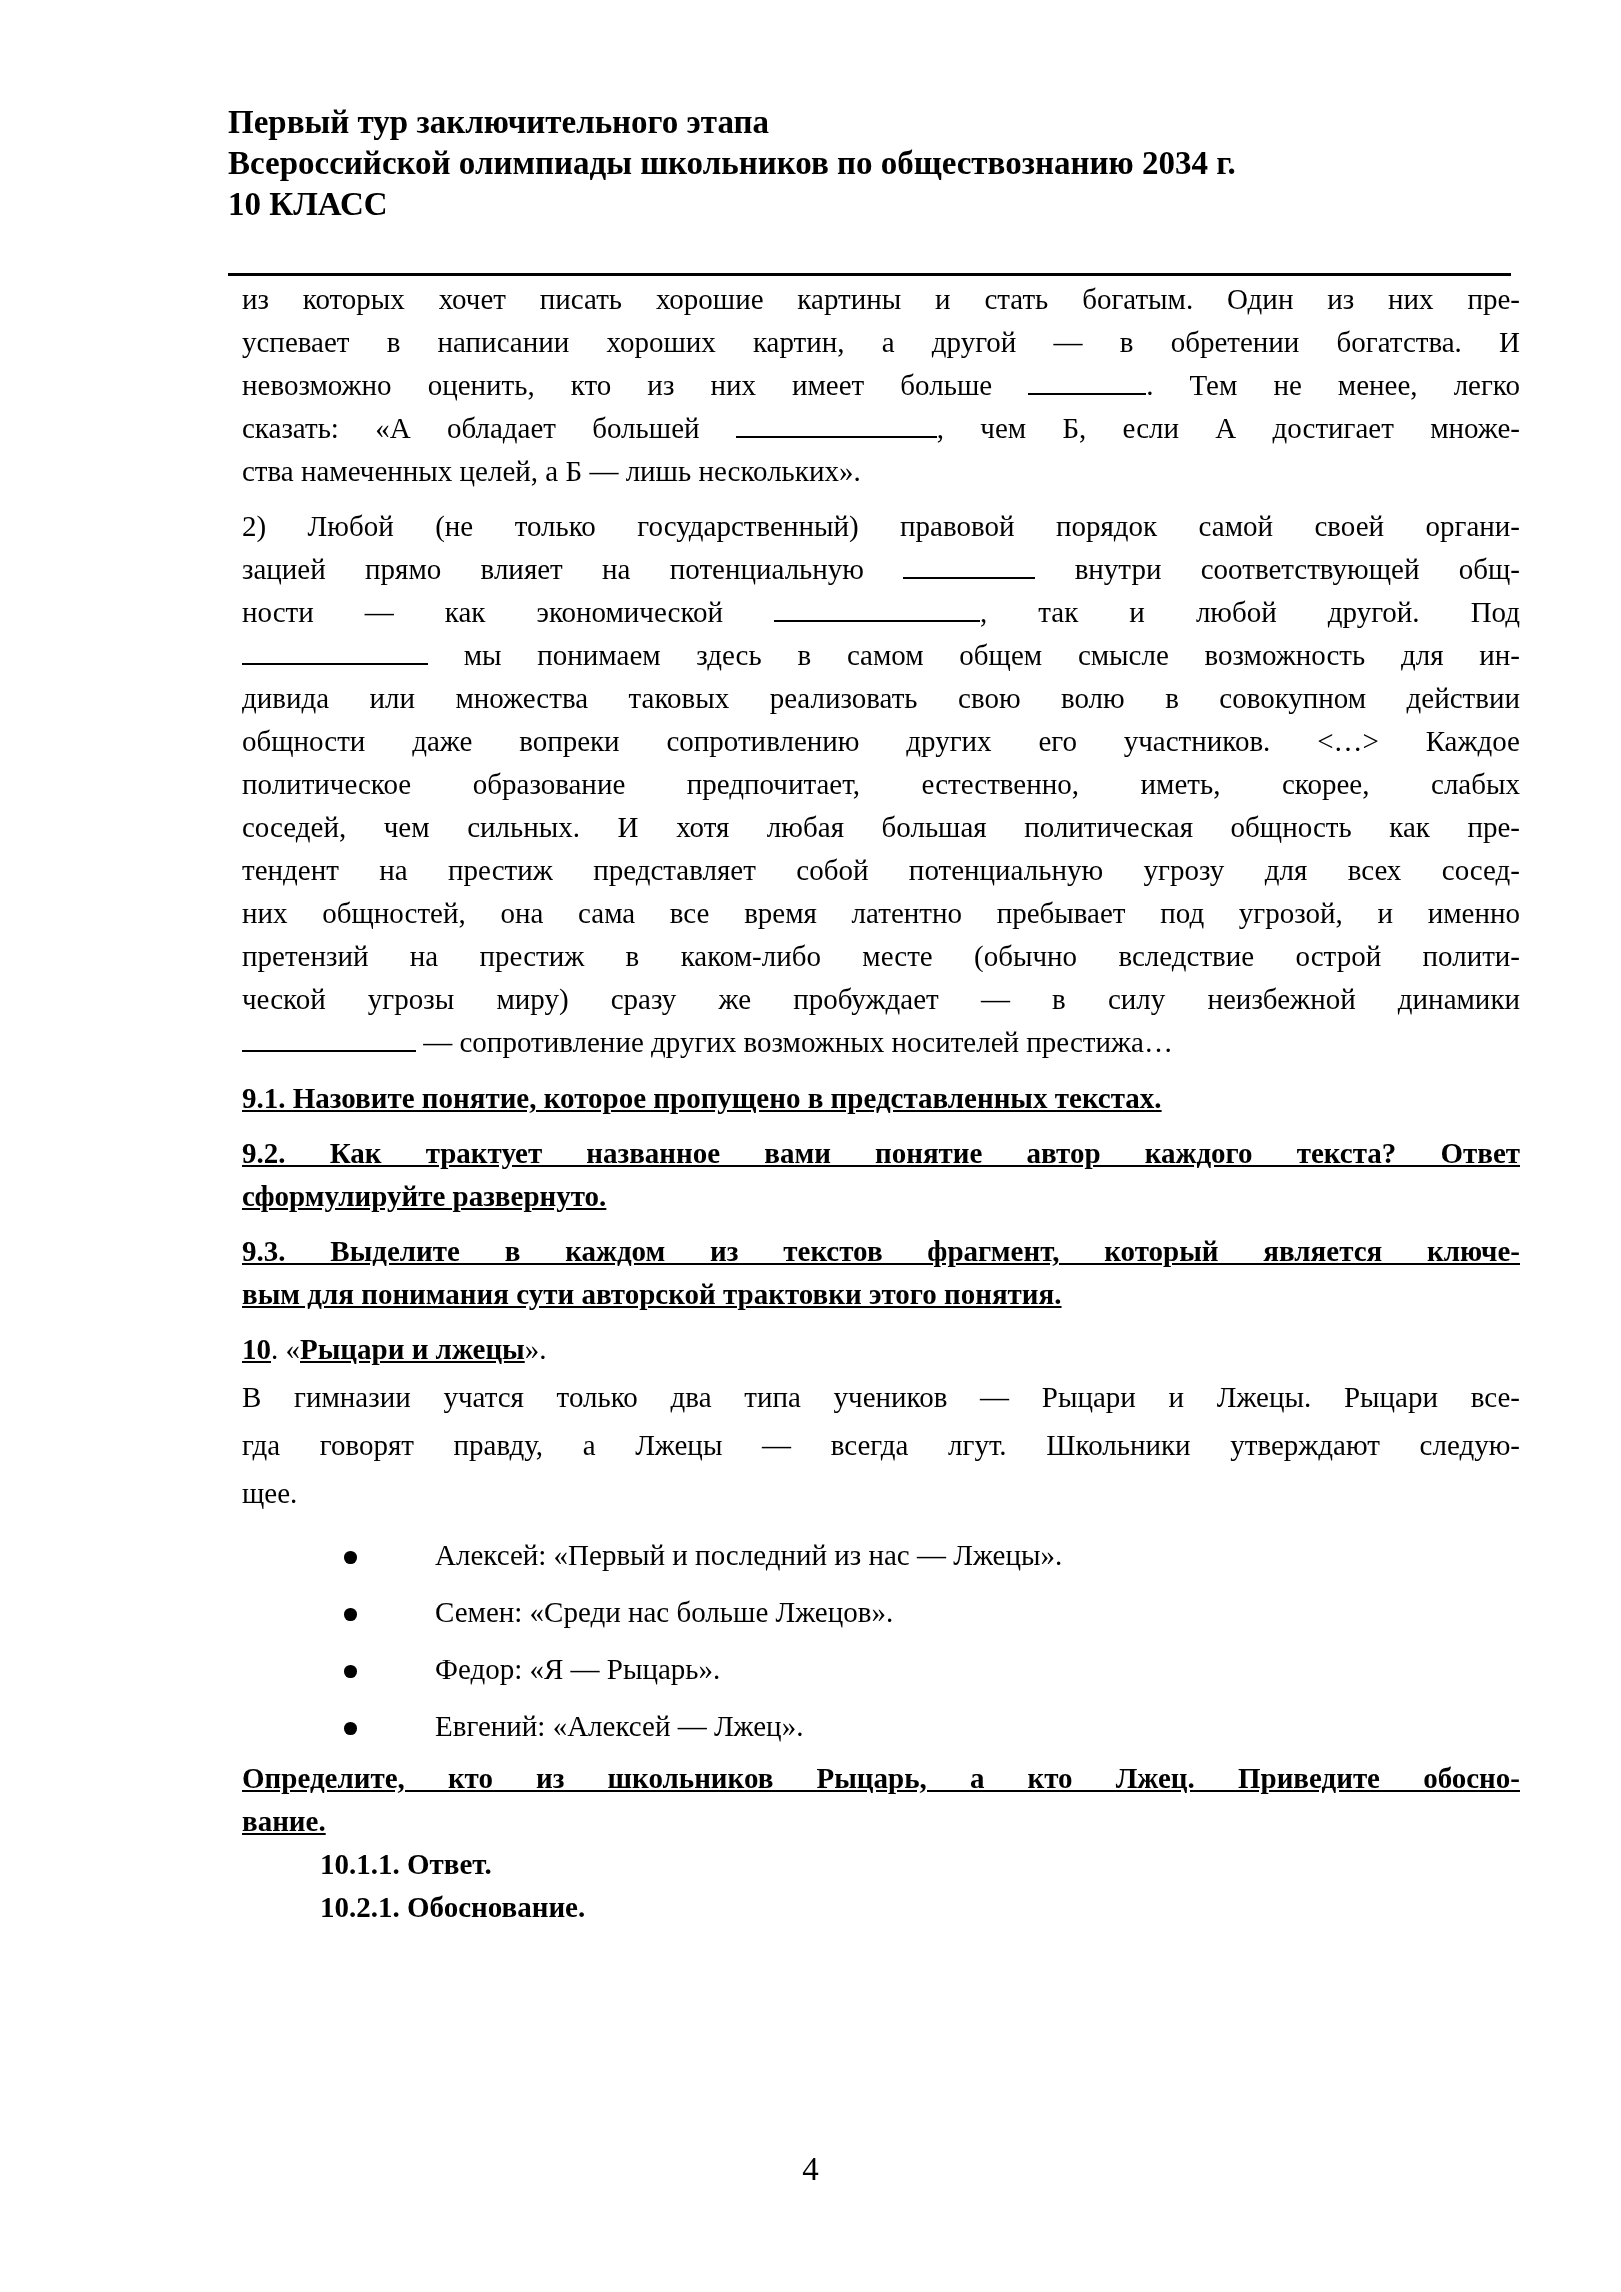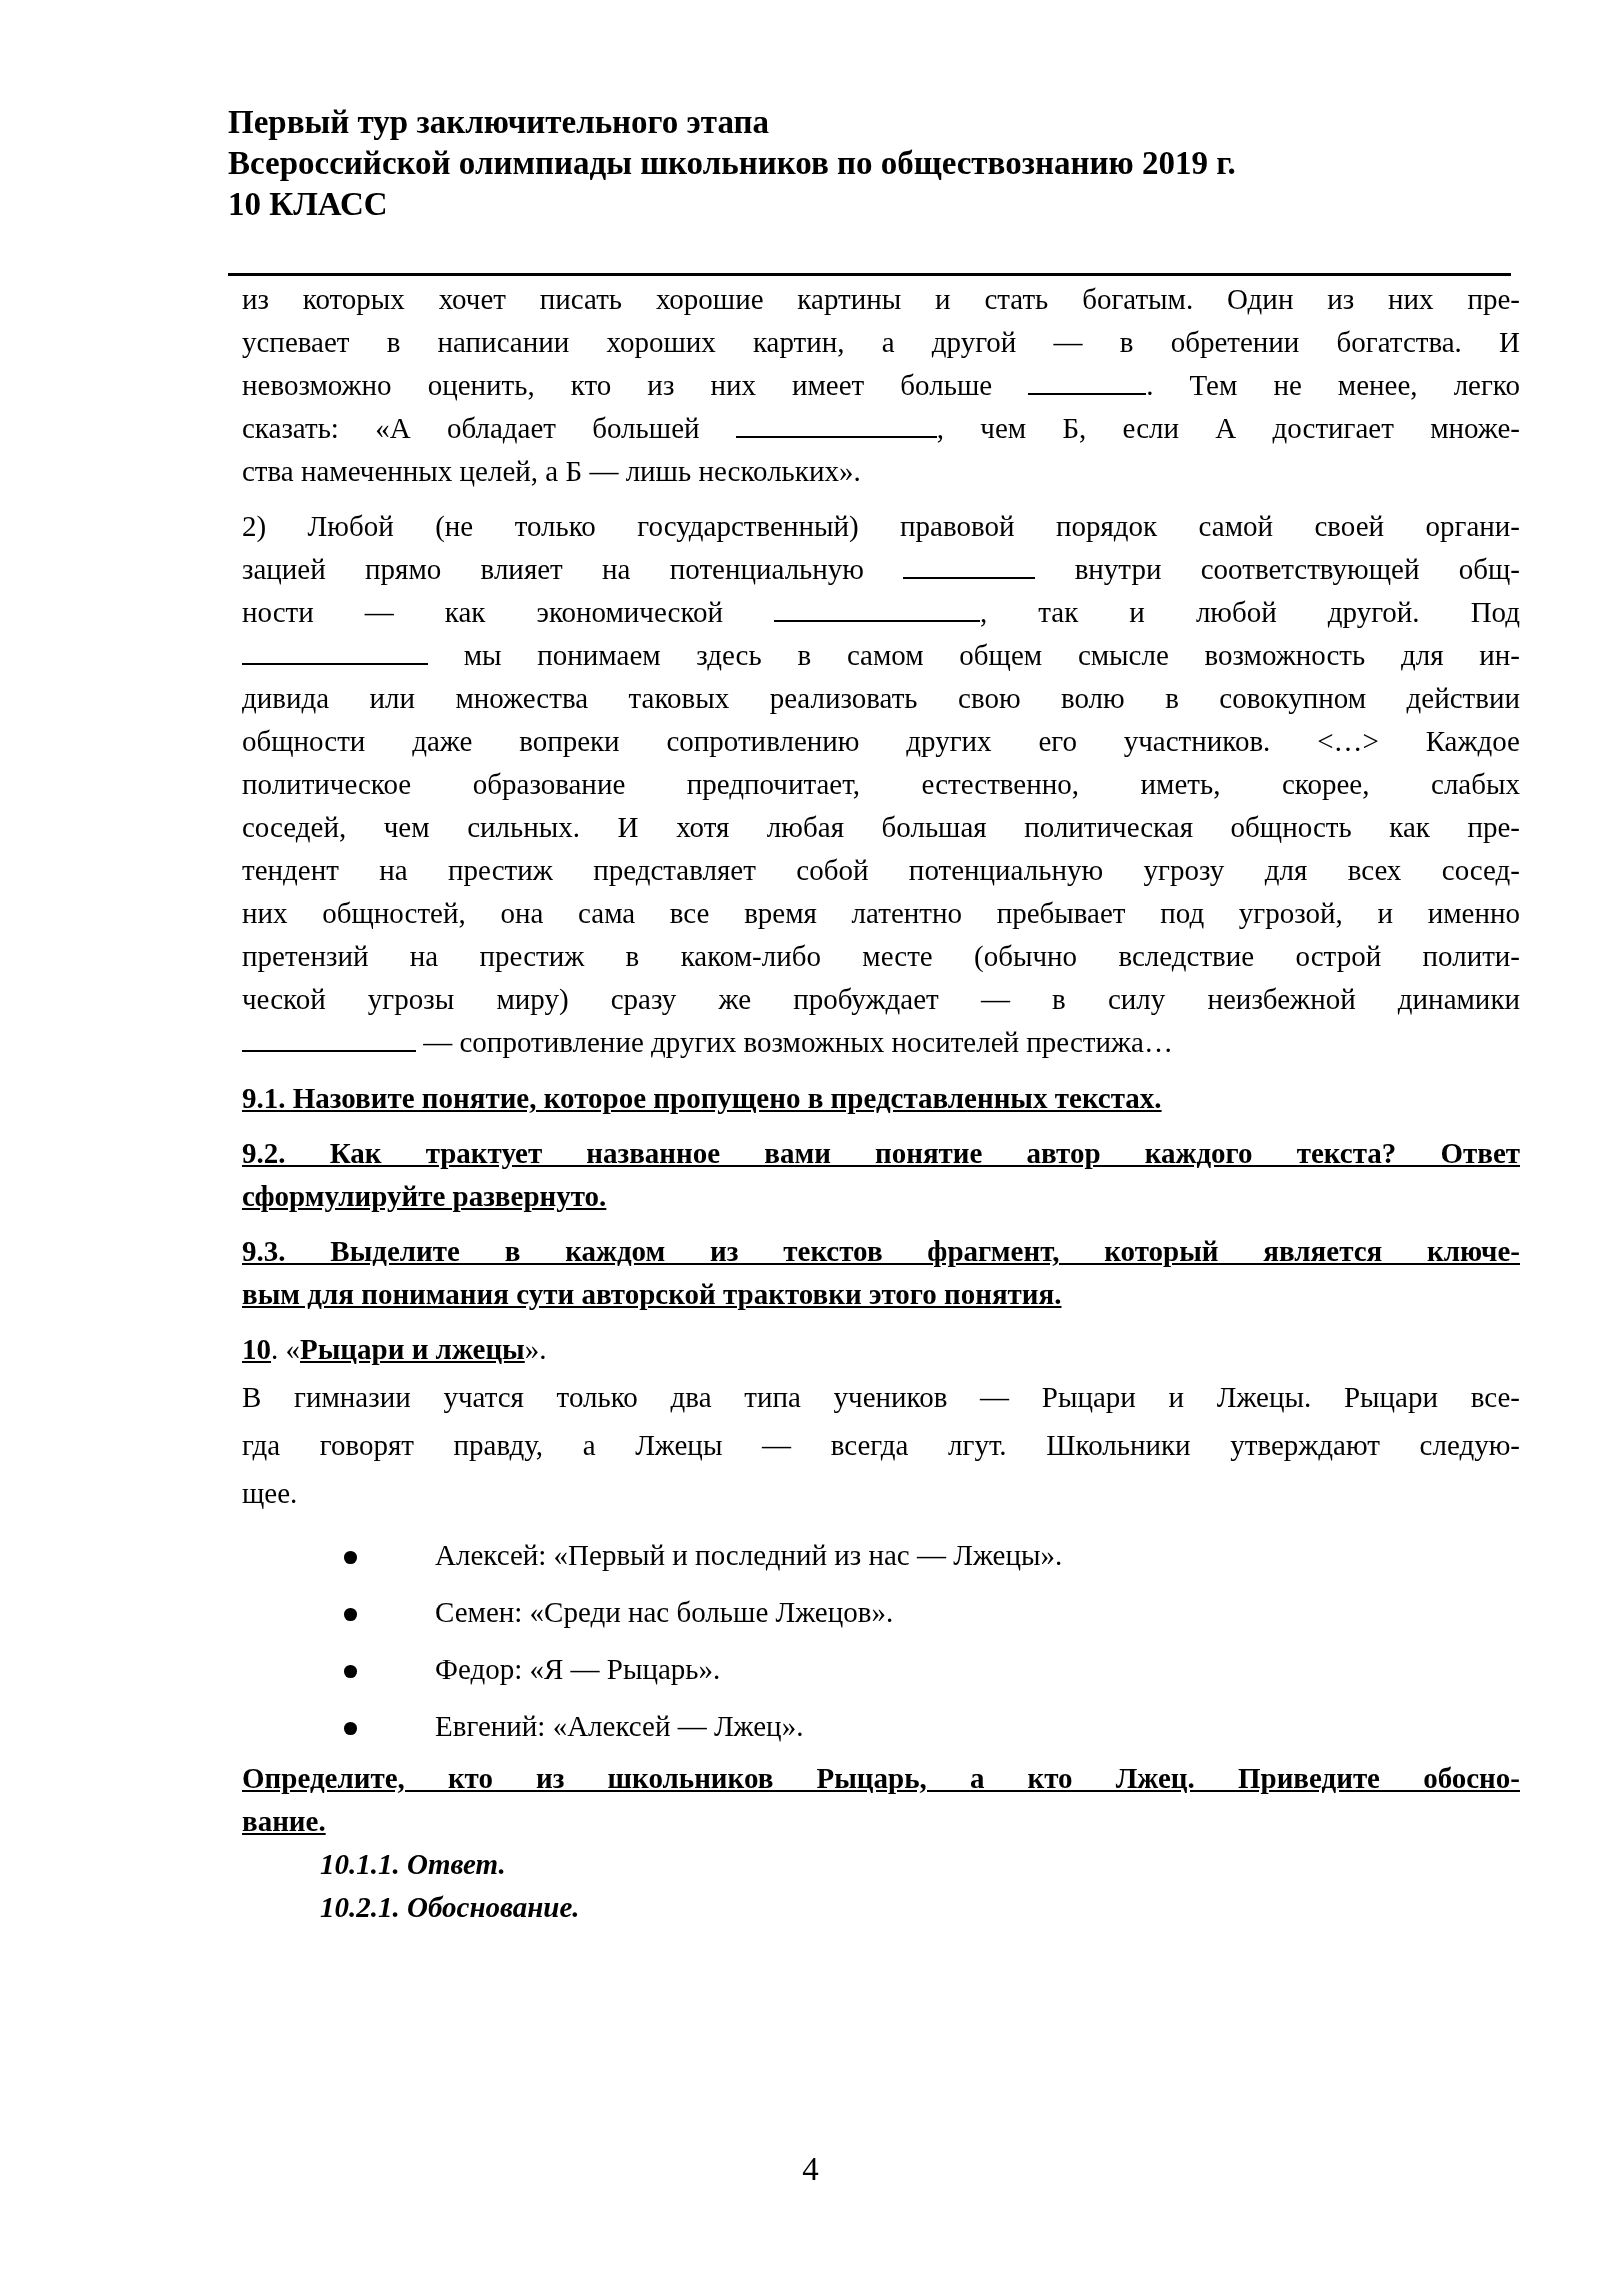--- a/index.html
+++ b/index.html
@@ -24,31 +24,31 @@
   .para { margin: 0; }
   .gap-s { height: 11.8px; }
   .gap-m { height: 13.7px; }
   .blank { display: inline-block; border-bottom: 2px solid #000; height: 27.4px; vertical-align: baseline; }
   b, .b { font-weight: bold; text-decoration: underline; }
   .bullets { margin: 0; padding: 0; list-style: none; }
   .bullet-item { position: relative; padding-left: 193px; line-height: 57px; }
   .bullet-dot {
     position: absolute; left: 102px; top: 24.5px; width: 12.7px; height: 12.7px; border-radius: 50%; background: #000;
   }
-  .sub { padding-left: 78px; font-weight: bold; font-style: italic; }
+  .sub { padding-left: 78px; font-weight: bold; }
   .page-num {
     position: absolute; left: 0; top: 2151px; width: 1621px; text-align: center; font-size: 33px;
   }
 </style>
 </head>
 <body>
 
 <div class="header">
   <div>Первый тур заключительного этапа</div>
-  <div>Всероссийской олимпиады школьников по обществознанию 2019 г.</div>
+  <div>Всероссийской олимпиады школьников по обществознанию 2034 г.</div>
   <div>10 КЛАСС</div>
 </div>
 <div class="rule"></div>
 
 <div class="content">
 
   <div class="para">
     <span class="ln">из которых хочет писать хорошие картины и стать богатым. Один из них пре-</span>
     <span class="ln">успевает в написании хороших картин, а другой — в обретении богатства. И</span>
     <span class="ln"><span>невозможно оценить, кто из них имеет больше</span> <span class="blank" style="width:118px"></span><span>. Тем не менее, легко</span></span>

